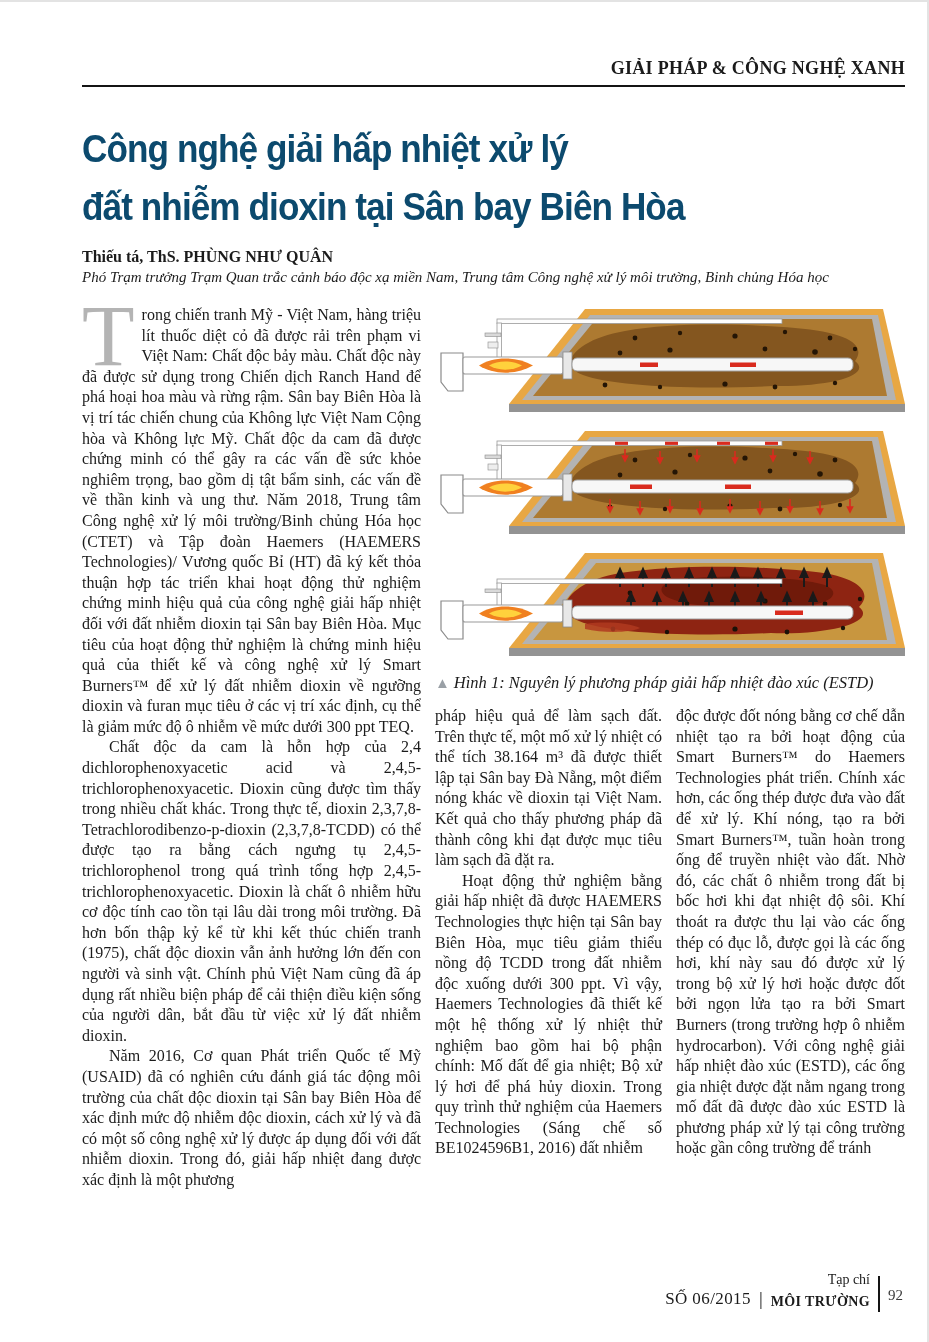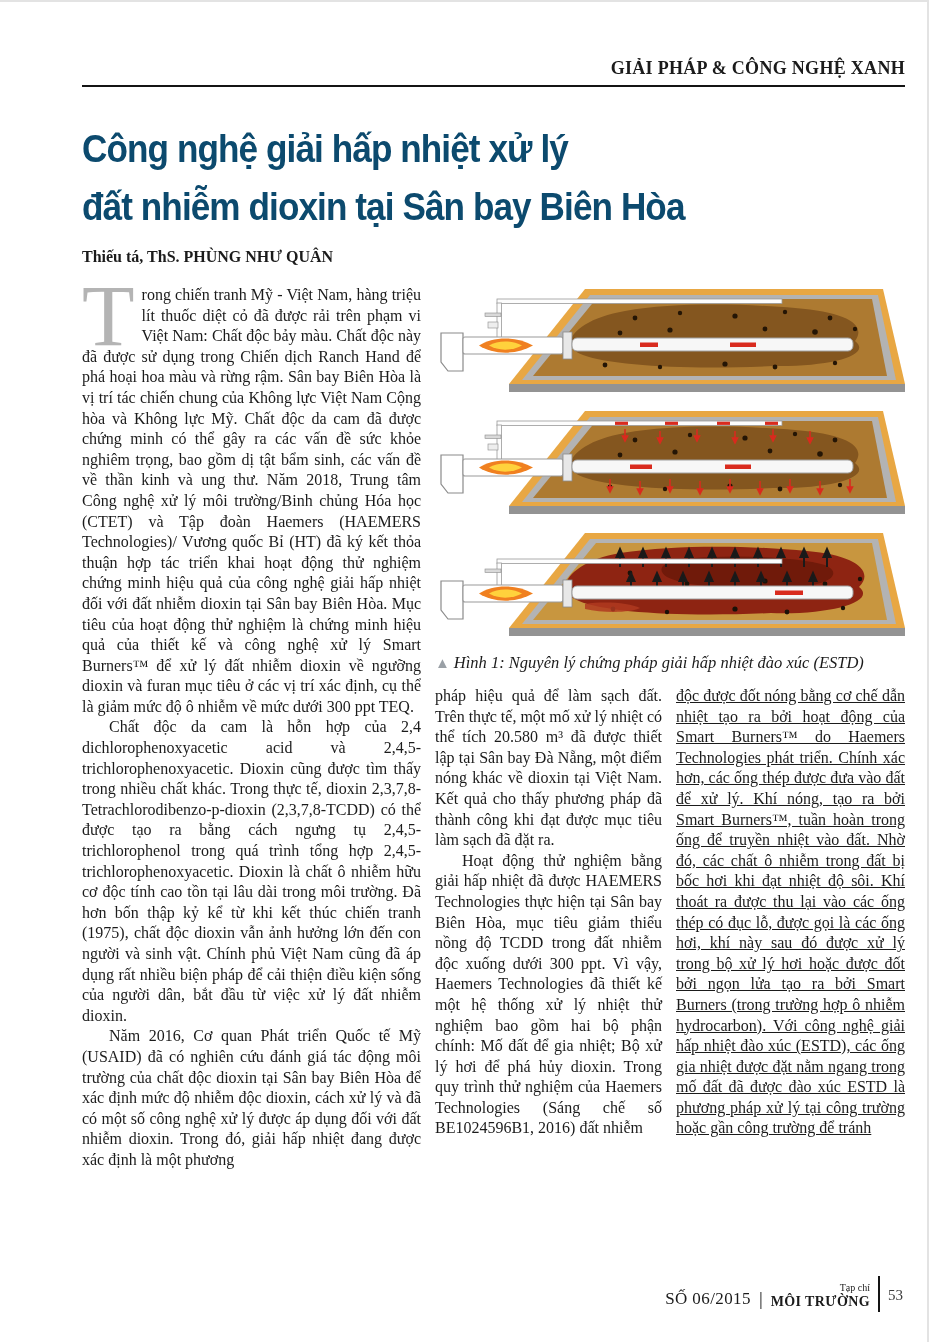--- a/index.html
+++ b/index.html
@@ -45,47 +45,48 @@
   p.indent{text-indent:27px;}
   .dropcap{float:left;font-size:86px;line-height:60px;color:var(--dropcap);
     padding-right:7px;margin-top:1px;}
   .right-area{flex:1;min-width:0;}
   figure{margin:0;}
   .stage{display:block;margin-bottom:5px;}
   figcaption{margin-top:6px;font-style:italic;font-size:16.5px;line-height:21px;text-align:left;}
   .caption-triangle{font-style:normal;color:#9aa0a6;font-size:15px;padding-right:4px;}
   .cols2{display:flex;gap:14px;margin-top:12px;}
   .col-mid{width:227px;flex:none;}
-  .col-rightcol{flex:1;min-width:0;text-decoration:underline;}
+  .col-rightcol{flex:1;min-width:0;}
   .footer{
     position:absolute;right:24px;bottom:30px;display:flex;align-items:flex-end;gap:8px;
   }
   .footer .issue{font-size:17px;letter-spacing:.4px;padding-bottom:3px;}
   .footer .sep{font-size:19px;color:#222;padding-bottom:2px;}
   .mag{display:flex;flex-direction:column;align-items:flex-end;line-height:1;}
-  .mag-small{font-size:10px;margin-bottom:2px;}
+  .mag-small{font-size:14px;margin-bottom:8px;}
   .mag-name{font-weight:700;font-size:14px;letter-spacing:.4px;padding-bottom:3px;}
   .vrule{width:2px;height:36px;background:#141414;}
   .pageno{font-size:15px;color:#3c3c3c;padding-bottom:8px;}
 </style>
 </head>
 <body>
 
 <div class="page">
   <div class="content">
 
     <div class="section-header">GIẢI PHÁP &amp; CÔNG NGHỆ XANH</div>
     <hr class="header-rule">
 
     <h1 class="title">
         <span class="tline">Công nghệ giải hấp nhiệt xử lý</span>
         <span class="tline">đất nhiễm dioxin tại Sân bay Biên Hòa</span>
       </h1>
 
     <div class="author">Thiếu tá, ThS. PHÙNG NHƯ QUÂN</div>
+    <div class="affiliation">Phó Trạm trưởng Trạm Quan trắc cảnh báo độc xạ miền Nam, Trung tâm Công nghệ xử lý môi trường, Binh chủng Hóa học</div>
 
     <div class="main">
 
       <div class="col-left">
         <p class="body"><span class="dropcap">T</span><span>rong chiến tranh Mỹ - Việt Nam, hàng triệu lít thuốc diệt cỏ đã được rải trên phạm vi Việt Nam: Chất độc bảy màu. Chất độc này đã được sử dụng trong Chiến dịch Ranch Hand để phá hoại hoa màu và rừng rậm. Sân bay Biên Hòa là vị trí tác chiến chung của Không lực Việt Nam Cộng hòa và Không lực Mỹ. Chất độc da cam đã được chứng minh có thể gây ra các vấn đề sức khỏe nghiêm trọng, bao gồm dị tật bẩm sinh, các vấn đề về thần kinh và ung thư. Năm 2018, Trung tâm Công nghệ xử lý môi trường/Binh chủng Hóa học (CTET) và Tập đoàn Haemers (HAEMERS Technologies)/ Vương quốc Bỉ (HT) đã ký kết thỏa thuận hợp tác triển khai hoạt động thử nghiệm chứng minh hiệu quả của công nghệ giải hấp nhiệt đối với đất nhiễm dioxin tại Sân bay Biên Hòa. Mục tiêu của hoạt động thử nghiệm là chứng minh hiệu quả của thiết kế và công nghệ xử lý Smart Burners™ để xử lý đất nhiễm dioxin về ngưỡng dioxin và furan mục tiêu ở các vị trí xác định, cụ thể là giảm mức độ ô nhiễm về mức dưới 300 ppt TEQ.</span></p>
         <p class="body indent">Chất độc da cam là hỗn hợp của 2,4 dichlorophenoxyacetic acid và 2,4,5-trichlorophenoxyacetic. Dioxin cũng được tìm thấy trong nhiều chất khác. Trong thực tế, dioxin 2,3,7,8-Tetrachlorodibenzo-p-dioxin (2,3,7,8-TCDD) có thể được tạo ra bằng cách ngưng tụ 2,4,5-trichlorophenol trong quá trình tổng hợp 2,4,5-trichlorophenoxyacetic. Dioxin là chất ô nhiễm hữu cơ độc tính cao tồn tại lâu dài trong môi trường. Đã hơn bốn thập kỷ kể từ khi kết thúc chiến tranh (1975), chất độc dioxin vẫn ảnh hưởng lớn đến con người và sinh vật. Chính phủ Việt Nam cũng đã áp dụng rất nhiều biện pháp để cải thiện điều kiện sống của người dân, bắt đầu từ việc xử lý đất nhiễm dioxin.</p>
         <p class="body indent">Năm 2016, Cơ quan Phát triển Quốc tế Mỹ (USAID) đã có nghiên cứu đánh giá tác động môi trường của chất độc dioxin tại Sân bay Biên Hòa để xác định mức độ nhiễm độc dioxin, cách xử lý và đã có một số công nghệ xử lý được áp dụng đối với đất nhiễm dioxin. Trong đó, giải hấp nhiệt đang được xác định là một phương</p>
       </div>
 
       <div class="right-area">
@@ -267,40 +268,40 @@
             <path d="M6,52 h22 v38 h-15 l-7,-9 z" fill="#fff" stroke="#8a8a8a" stroke-width="1.2"></path>
             <rect x="28" y="56" width="100" height="17" rx="2" fill="#fff" stroke="var(--pipe-stroke)" stroke-width="1.1"></rect>
             <path d="M44,64.5 C58,55 82,55 98,64.5 C82,74 58,74 44,64.5 Z" fill="var(--flame)"></path>
             <path d="M54,64.5 C63,59 77,59 87,64.5 C77,70 63,70 54,64.5 Z" fill="var(--flame-core)"></path>
             <rect x="128" y="51" width="9" height="27" fill="#e8e8e8" stroke="#8a8a8a" stroke-width="0.8"></rect>
             <rect x="137" y="57" width="281" height="13" rx="5" fill="var(--pipe)" stroke="#a0a0a0" stroke-width="1"></rect>
             <rect x="340" y="61.5" width="28" height="4.5" fill="var(--red)"></rect>
             <path d="M150,75 C170,72 195,74 205,79 C195,84 168,84 150,80 Z" fill="#b03a20" opacity="0.85"></path>
           </svg>
 
-          <figcaption><span class="caption-triangle">▲</span><span>Hình 1: Nguyên lý chứng pháp giải hấp nhiệt đào xúc (ESTD)</span></figcaption>
+          <figcaption><span class="caption-triangle">▲</span><span>Hình 1: Nguyên lý phương pháp giải hấp nhiệt đào xúc (ESTD)</span></figcaption>
         </figure>
 
         <div class="cols2">
           <div class="col-mid">
-            <p class="body">pháp hiệu quả để làm sạch đất. Trên thực tế, một mố xử lý nhiệt có thể tích 20.580 m³ đã được thiết lập tại Sân bay Đà Nẵng, một điểm nóng khác về dioxin tại Việt Nam. Kết quả cho thấy phương pháp đã thành công khi đạt được mục tiêu làm sạch đã đặt ra.</p>
+            <p class="body">pháp hiệu quả để làm sạch đất. Trên thực tế, một mố xử lý nhiệt có thể tích 38.164 m³ đã được thiết lập tại Sân bay Đà Nẵng, một điểm nóng khác về dioxin tại Việt Nam. Kết quả cho thấy phương pháp đã thành công khi đạt được mục tiêu làm sạch đã đặt ra.</p>
             <p class="body indent">Hoạt động thử nghiệm bằng giải hấp nhiệt đã được HAEMERS Technologies thực hiện tại Sân bay Biên Hòa, mục tiêu giảm thiểu nồng độ TCDD trong đất nhiễm độc xuống dưới 300 ppt. Vì vậy, Haemers Technologies đã thiết kế một hệ thống xử lý nhiệt thử nghiệm bao gồm hai bộ phận chính: Mố đất để gia nhiệt; Bộ xử lý hơi để phá hủy dioxin. Trong quy trình thử nghiệm của Haemers Technologies (Sáng chế số BE1024596B1, 2016) đất nhiễm</p>
           </div>
           <div class="col-rightcol">
             <p class="body">độc được đốt nóng bằng cơ chế dẫn nhiệt tạo ra bởi hoạt động của Smart Burners™ do Haemers Technologies phát triển. Chính xác hơn, các ống thép được đưa vào đất để xử lý. Khí nóng, tạo ra bởi Smart Burners™, tuần hoàn trong ống để truyền nhiệt vào đất. Nhờ đó, các chất ô nhiễm trong đất bị bốc hơi khi đạt nhiệt độ sôi. Khí thoát ra được thu lại vào các ống thép có đục lỗ, được gọi là các ống hơi, khí này sau đó được xử lý trong bộ xử lý hơi hoặc được đốt bởi ngọn lửa tạo ra bởi Smart Burners (trong trường hợp ô nhiễm hydrocarbon). Với công nghệ giải hấp nhiệt đào xúc (ESTD), các ống gia nhiệt được đặt nằm ngang trong mố đất đã được đào xúc ESTD là phương pháp xử lý tại công trường hoặc gần công trường để tránh</p>
           </div>
         </div>
       </div>
 
     </div>
   </div>
 
   <div class="footer">
     <span class="issue">SỐ 06/2015</span>
     <span class="sep">|</span>
     <span class="mag">
       <span class="mag-small">Tạp chí</span>
       <span class="mag-name">MÔI TRƯỜNG</span>
     </span>
     <span class="vrule"></span>
-    <span class="pageno">53</span>
+    <span class="pageno">92</span>
   </div>
 </div>
 
 </body></html>

